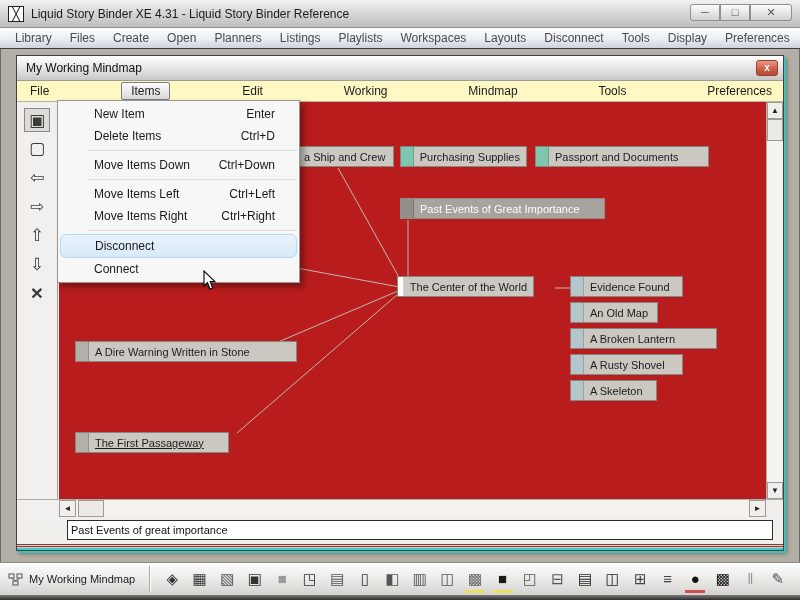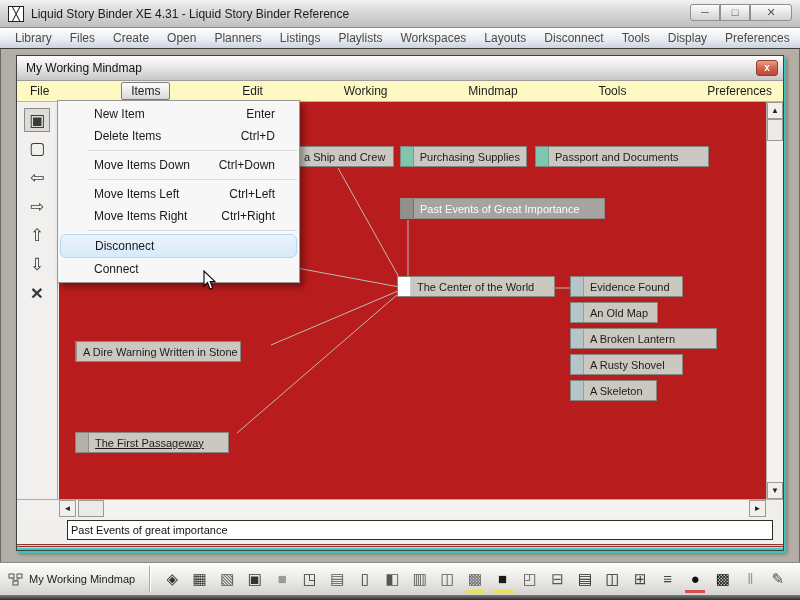--- a/index.html
+++ b/index.html
@@ -193,21 +193,21 @@
           <div class="lbl">Purchasing Supplies</div>
         </div>
         <div class="node" style="left: 476px; top: 44px; width: 174px;">
           <div class="sq" style="background: rgb(126, 199, 174);"></div>
           <div class="lbl">Passport and Documents</div>
         </div>
         <div class="node selected" style="left: 341px; top: 96px; width: 205px;">
           <div class="sq" style="background: rgb(147, 144, 139);"></div>
           <div class="lbl">Past Events of Great Importance</div>
         </div>
-        <div class="node" style="left: 338px; top: 174px; width: 158px;">
+        <div class="node" style="left: 338px; top: 174px; width: 137px;">
           <div class="sq" style="background: rgb(255, 255, 255);"></div>
           <div class="lbl">The Center of the World</div>
         </div>
         <div class="node" style="left: 511px; top: 174px; width: 113px;">
           <div class="sq" style="background: rgb(181, 198, 203);"></div>
           <div class="lbl">Evidence Found</div>
         </div>
         <div class="node" style="left: 511px; top: 200px; width: 88px;">
           <div class="sq" style="background: rgb(181, 198, 203);"></div>
           <div class="lbl">An Old Map</div>
@@ -217,21 +217,21 @@
           <div class="lbl">A Broken Lantern</div>
         </div>
         <div class="node" style="left: 511px; top: 252px; width: 113px;">
           <div class="sq" style="background: rgb(181, 198, 203);"></div>
           <div class="lbl">A Rusty Shovel</div>
         </div>
         <div class="node" style="left: 511px; top: 278px; width: 87px;">
           <div class="sq" style="background: rgb(181, 198, 203);"></div>
           <div class="lbl">A Skeleton</div>
         </div>
-        <div class="node" style="left: 16px; top: 239px; width: 166px;">
+        <div class="node" style="left: 16px; top: 239px; width: 222px;">
           <div class="sq" style="background: rgb(179, 176, 169);"></div>
           <div class="lbl">A Dire Warning Written in Stone</div>
         </div>
         <div class="node" style="left: 16px; top: 330px; width: 154px; text-decoration: underline;">
           <div class="sq" style="background: rgb(179, 176, 169);"></div>
           <div class="lbl">The First Passageway</div>
         </div>
       </div>
 
     <div id="vscroll">

